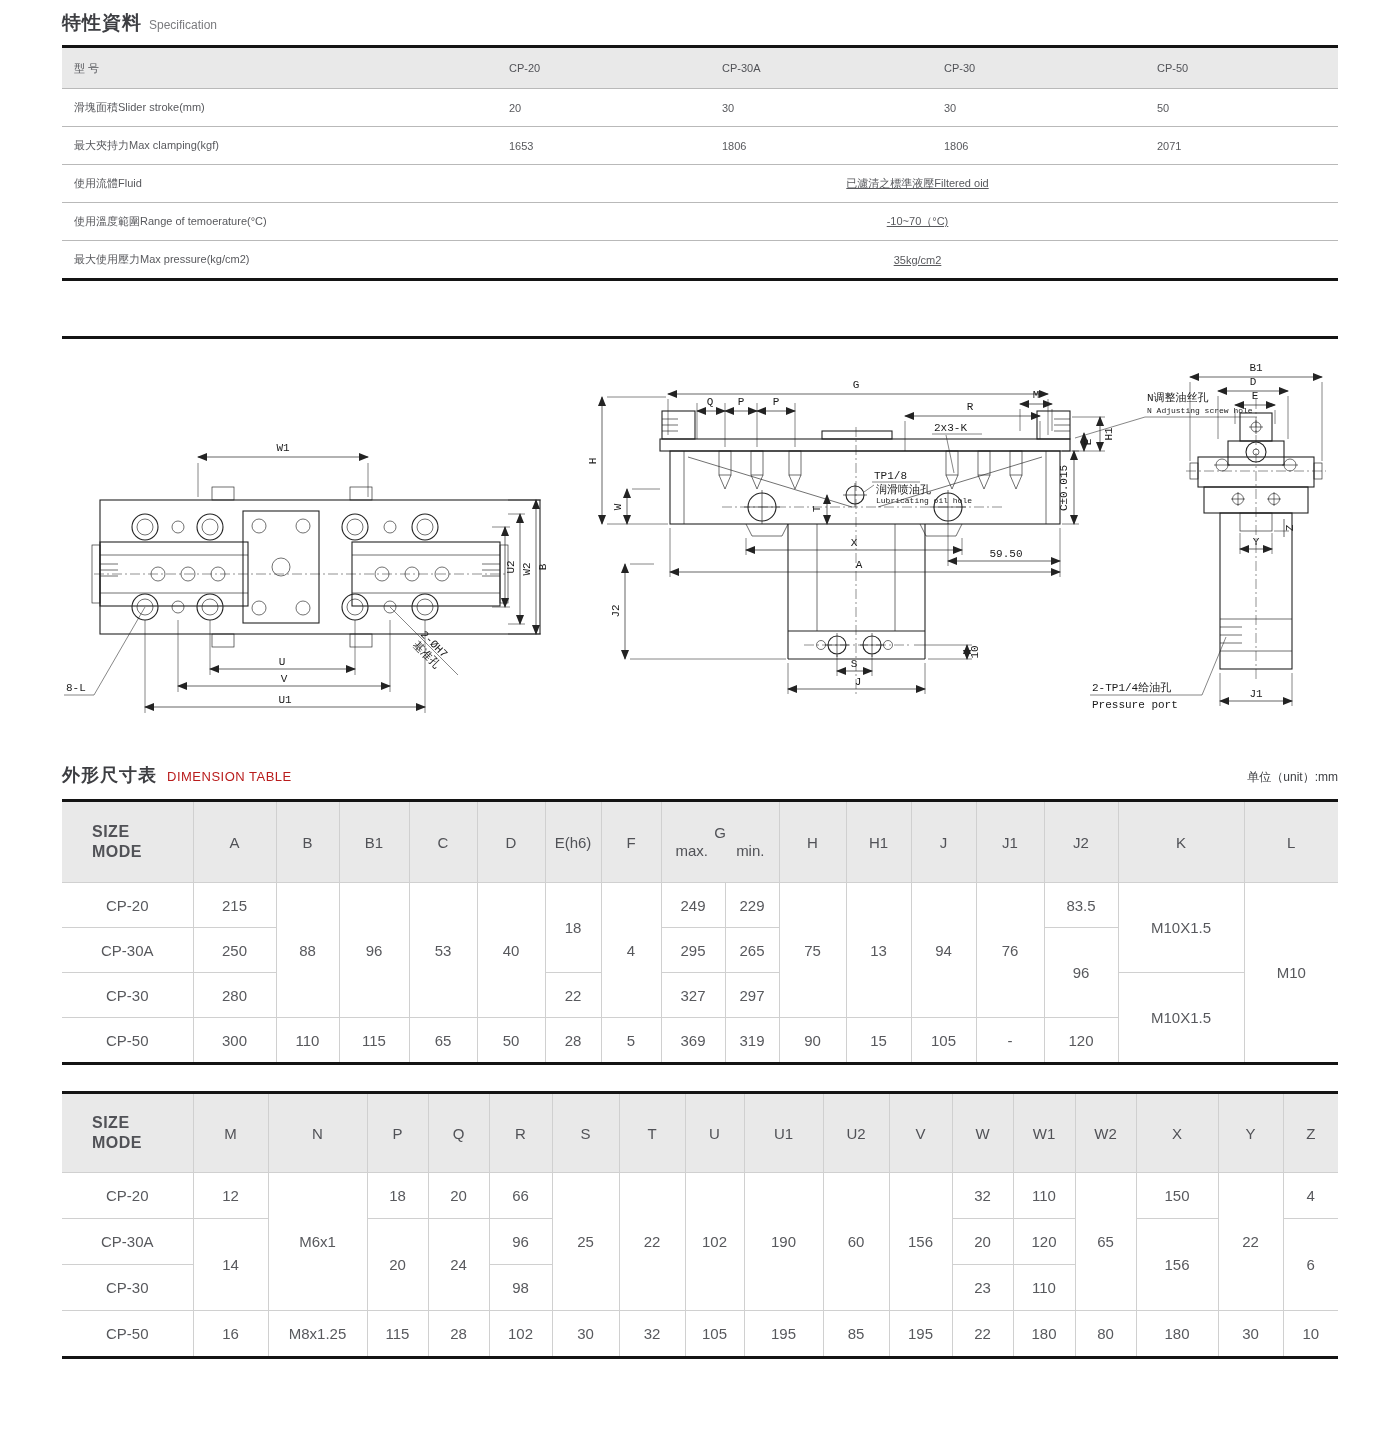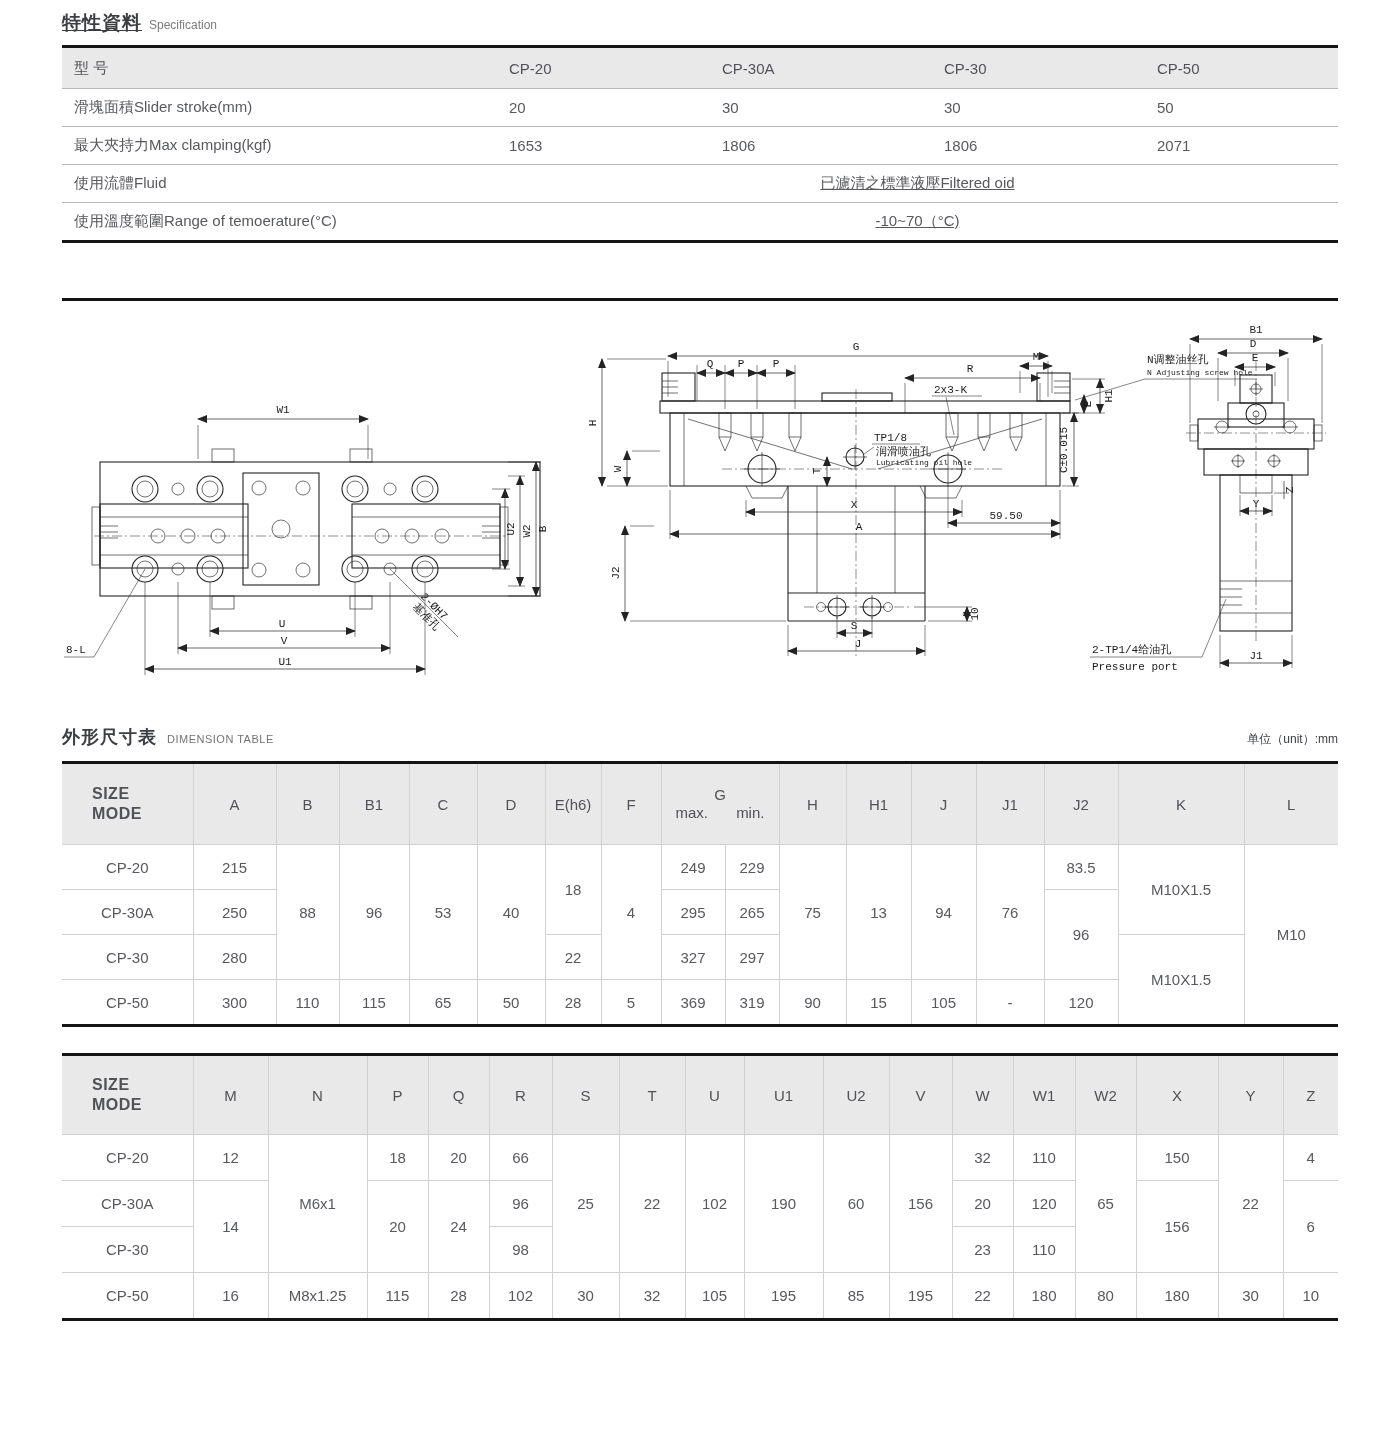--- a/index.html
+++ b/index.html
@@ -1,36 +1,36 @@
 <!DOCTYPE html>
 <html><head>
 <meta charset="utf-8">
 <style>
   html,body{margin:0;padding:0;background:#ffffff;}
   body{width:1400px;height:1446px;overflow:hidden;font-family:"Liberation Sans","DejaVu Sans",sans-serif;color:#55565a;}
   .page{padding:6px 62px 0 62px;}
   
   .sec-title{display:flex;align-items:baseline;gap:7px;padding-top:4px;}
-  .sec-title .zh{font-size:19px;font-weight:bold;color:#3d3e42;letter-spacing:1px;text-decoration:underline;}
+  .sec-title .zh{font-size:19px;font-weight:bold;color:#3d3e42;letter-spacing:1px;}
   .sec-title .en{font-size:12px;color:#7a7b7e;}
   
   table{border-collapse:collapse;table-layout:fixed;width:1276px;}
-  .spec{margin-top:9px;border-top:3px solid #141414;border-bottom:3px solid #141414;font-size:15px;}
+  .spec{margin-top:9px;border-top:3px solid #141414;border-bottom:3px solid #141414;font-size:11px;}
   .spec td{border-bottom:1px solid #b9b9b9;height:37px;padding:0 0 0 12px;color:#58595d;}
   .spec tr.hd td{background:#e9e9e9;height:40px;color:#515257;}
   .spec tr:last-child td{border-bottom:none;}
   .spec td.ctr{text-align:center;padding:0;text-decoration:underline;}
   
   .divider{margin-top:55px;height:3px;background:#141414;}
   .drawings{position:relative;}
   .drawings svg{display:block;}
   
   .dim-head{display:flex;align-items:baseline;margin-top:12px;}
   .dim-head .zh{font-size:18px;font-weight:bold;color:#3d3e42;letter-spacing:1px;}
-  .dim-head .en{font-size:11px;color:#737373;margin-left:10px;letter-spacing:0.5px;}
+  .dim-head .en{font-size:13px;color:#b91c1c;margin-left:10px;letter-spacing:0.5px;}
   .dim-head .unit{margin-left:auto;font-size:12px;font-weight:400;color:#3d3e42;}
   
   .dimtable{margin-top:12px;border-top:3px solid #141414;border-bottom:3px solid #141414;font-size:15px;}
   .dimtable th,.dimtable td{border:1px solid #d0d0d0;text-align:center;font-weight:normal;color:#58595d;padding:0;}
   .dimtable th{background:#e9e9e9;color:#515257;}
   .dimtable tr th:first-child,.dimtable tr td:first-child{border-left:none;}
   .dimtable tr th:last-child,.dimtable tr td:last-child{border-right:none;}
   .dimtable tr.hd th{border-top:none;}
   .dimtable tr:last-child td{border-bottom:none;}
   .t1 tr.hd th{height:80px;}
@@ -91,20 +91,24 @@
       <td>1806</td>
       <td>2071</td>
     </tr>
     <tr>
       <td>使用流體Fluid</td>
       <td class="ctr" colspan="4">已濾清之標準液壓Filtered oid</td>
     </tr>
     <tr>
       <td>使用溫度範圍Range of temoerature(°C)</td>
       <td class="ctr" colspan="4">-10~70（°C)</td>
+    </tr>
+    <tr>
+      <td>最大使用壓力Max pressure(kg/cm2)</td>
+      <td class="ctr" colspan="4">35kg/cm2</td>
     </tr>
   </tbody>
     </table>
 
   <div class="divider"></div>
 
   <div class="drawings">
   <svg width="1276" height="412" viewBox="0 0 1276 412">
     <defs>
       <marker id="arw" markerWidth="10" markerHeight="8" refX="9" refY="4" orient="auto-start-reverse" markerUnits="userSpaceOnUse">

